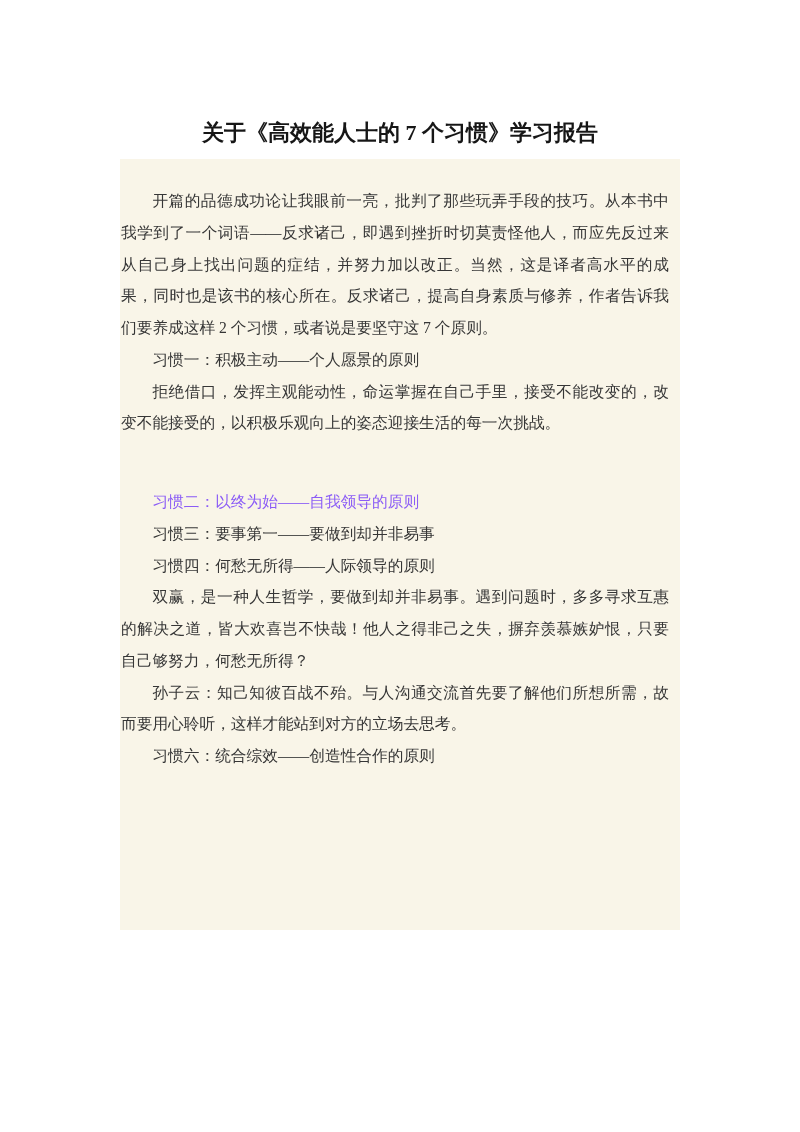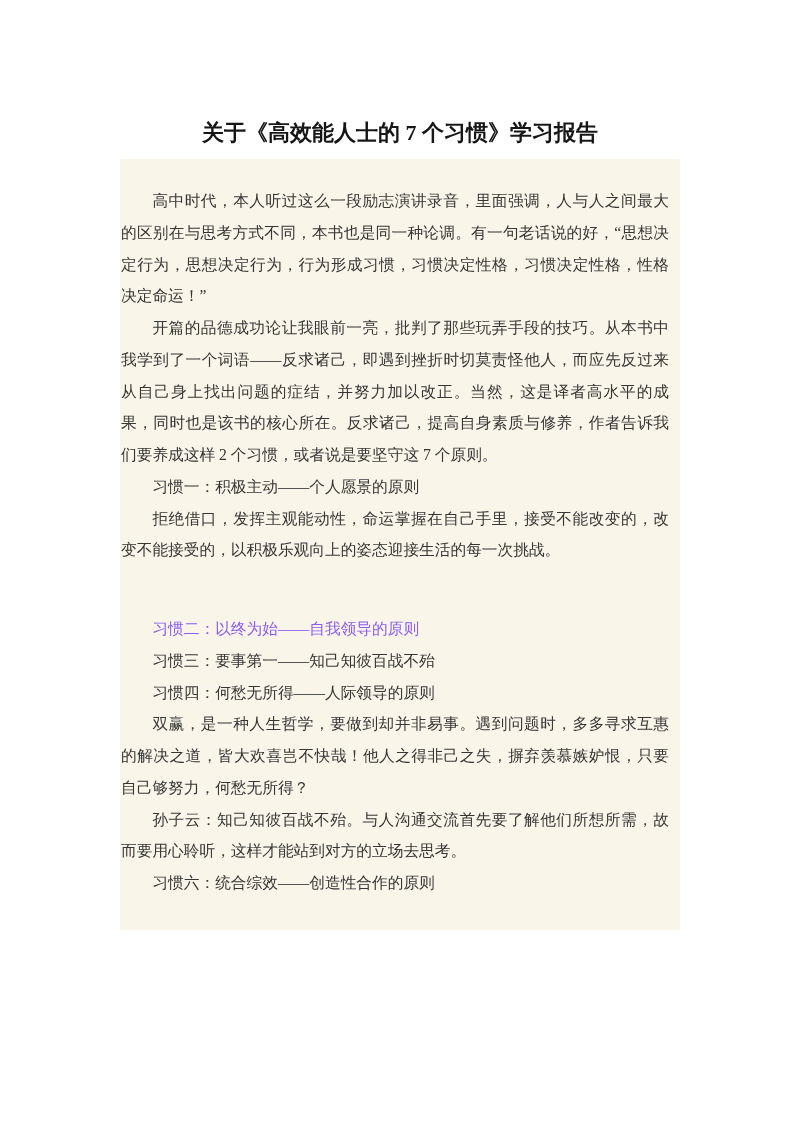--- a/index.html
+++ b/index.html
@@ -46,24 +46,23 @@
     color: #363636;
     font-family: "Liberation Serif", "DejaVu Serif", serif;
   }
 </style>
 </head>
 <body style="background: rgb(255, 255, 255);">
 
 <div class="doc-page" style="background: rgb(255, 255, 255);">
   <h1 class="doc-title" style="color: rgb(22, 22, 22);">关于《高效能人士的 7 个习惯》学习报告</h1>
   <div class="doc-body" style="background: rgb(249, 245, 232);">
-      <p style="color: rgb(54, 54, 54);">高中时代，本人听过这么一段励志演讲录音，里面强调，人与人之间最大的区别在与思考方式不同，本书也是同一种论调。有一句老话说的好，“思想决定行为，思想决定行为，行为形成习惯，习惯决定性格，习惯决定性格，性格决定命运！”</p>
       <p style="color: rgb(54, 54, 54);">开篇的品德成功论让我眼前一亮，批判了那些玩弄手段的技巧。从本书中我学到了一个词语——反求诸己，即遇到挫折时切莫责怪他人，而应先反过来从自己身上找出问题的症结，并努力加以改正。当然，这是译者高水平的成果，同时也是该书的核心所在。反求诸己，提高自身素质与修养，作者告诉我们要养成这样 2 个习惯，或者说是要坚守这 7 个原则。</p>
       <p style="color: rgb(54, 54, 54);">习惯一：积极主动——个人愿景的原则</p>
       <p style="color: rgb(54, 54, 54);">拒绝借口，发挥主观能动性，命运掌握在自己手里，接受不能改变的，改变不能接受的，以积极乐观向上的姿态迎接生活的每一次挑战。</p>
       <p style="color: #8b5cf6; margin-top: 47px;">习惯二：以终为始——自我领导的原则</p>
-      <p style="color: rgb(54, 54, 54);">习惯三：要事第一——知己知彼百战不殆</p>
+      <p style="color: rgb(54, 54, 54);">习惯三：要事第一——要做到却并非易事</p>
       <p style="color: rgb(54, 54, 54);">习惯四：何愁无所得——人际领导的原则</p>
       <p style="color: rgb(54, 54, 54);">双赢，是一种人生哲学，要做到却并非易事。遇到问题时，多多寻求互惠的解决之道，皆大欢喜岂不快哉！他人之得非己之失，摒弃羡慕嫉妒恨，只要自己够努力，何愁无所得？</p>
       <p style="color: rgb(54, 54, 54);">孙子云：知己知彼百战不殆。与人沟通交流首先要了解他们所想所需，故而要用心聆听，这样才能站到对方的立场去思考。</p>
       <p style="color: rgb(54, 54, 54);">习惯六：统合综效——创造性合作的原则</p>
     </div>
 </div>
 
 </body></html>

